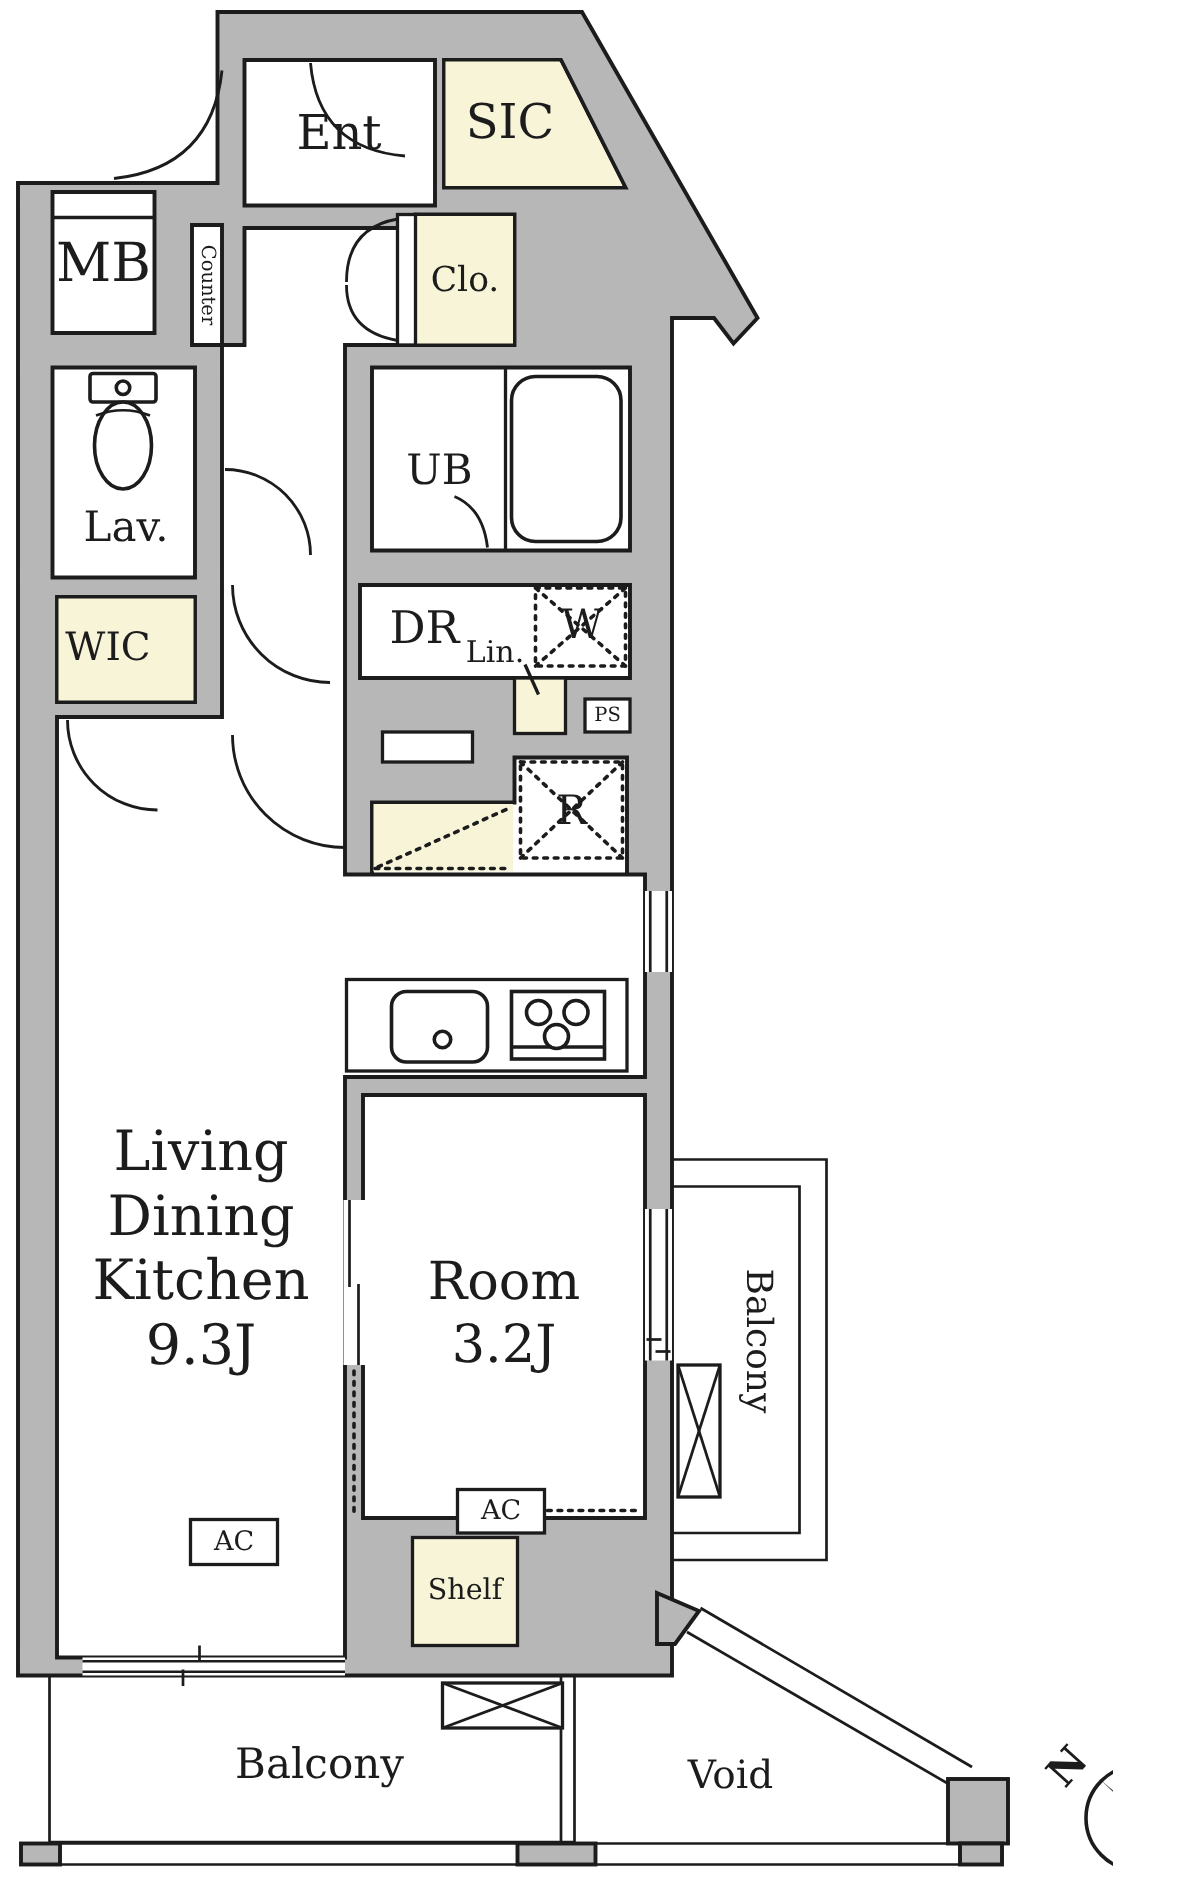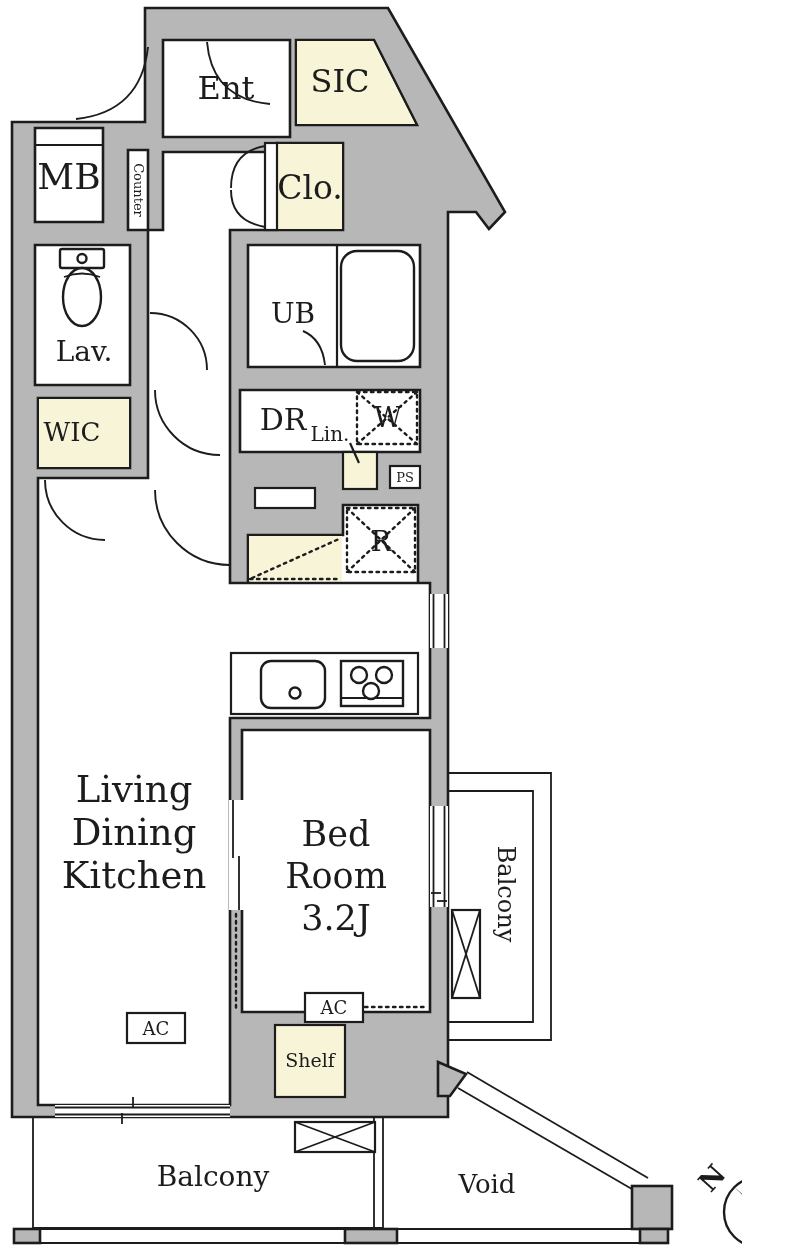--- a/index.html
+++ b/index.html
@@ -177,41 +177,41 @@
     <g>
       <circle class="fix" cx="759" cy="1212" r="35" fill="#ffffff"></circle>
       <polygon points="733,1186 791,1241 781,1227" fill="#1c1c1c"></polygon>
     </g>
   </svg>
 
   <div class="lbl" style="left:226px;top:88px;font-size:32px;">Ent</div>
   <div class="lbl" style="left:340px;top:81px;font-size:32px;">SIC</div>
   <div class="lbl" style="left:69px;top:176px;font-size:36px;">MB</div>
   <div class="lbl rot90" style="left:138px;top:190px;font-size:13px;">Counter</div>
-  <div class="lbl" style="left:310px;top:187px;font-size:33px;">Clo.</div>
+  <div class="lbl" style="left:310px;top:187px;font-size:23px;">Clo.</div>
   <div class="lbl" style="left:84px;top:351px;font-size:28px;">Lav.</div>
   <div class="lbl" style="left:293px;top:313px;font-size:28px;">UB</div>
   <div class="lbl" style="left:283px;top:419px;font-size:30px;">DR</div>
   <div class="lbl" style="left:330px;top:434px;font-size:20px;">Lin.</div>
   <div class="lbl" style="left:388px;top:417px;font-size:27px;">W</div>
   <div class="lbl" style="left:405px;top:477px;font-size:13px;">PS</div>
   <div class="lbl" style="left:381px;top:541px;font-size:27px;">R</div>
   <div class="lbl" style="left:72px;top:432px;font-size:26px;">WIC</div>
 
   <div class="lbl" style="left:134px;top:832px;font-size:37px;line-height:43px;">
     <div class="stack">
       <div>Living</div>
       <div>Dining</div>
       <div>Kitchen</div>
+      <div>9.3J</div>
     </div>
   </div>
 
   <div class="lbl" style="left:336px;top:876px;font-size:35px;line-height:42px;">
     <div class="stack">
-      <div>Bed</div>
       <div>Room</div>
       <div>3.2J</div>
     </div>
   </div>
 
   <div class="lbl" style="left:156px;top:1028px;font-size:18px;">AC</div>
   <div class="lbl" style="left:334px;top:1007px;font-size:18px;">AC</div>
   <div class="lbl" style="left:310px;top:1060px;font-size:19px;">Shelf</div>
   <div class="lbl rot90" style="left:506px;top:894px;font-size:24px;">Balcony</div>
   <div class="lbl" style="left:213px;top:1176px;font-size:28px;">Balcony</div>

